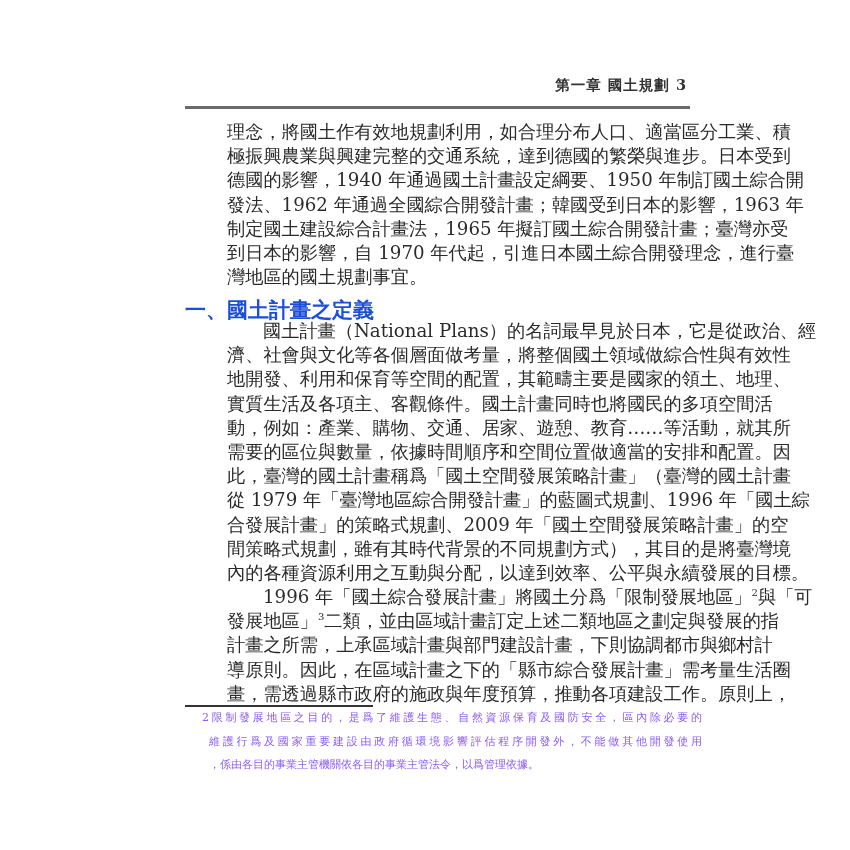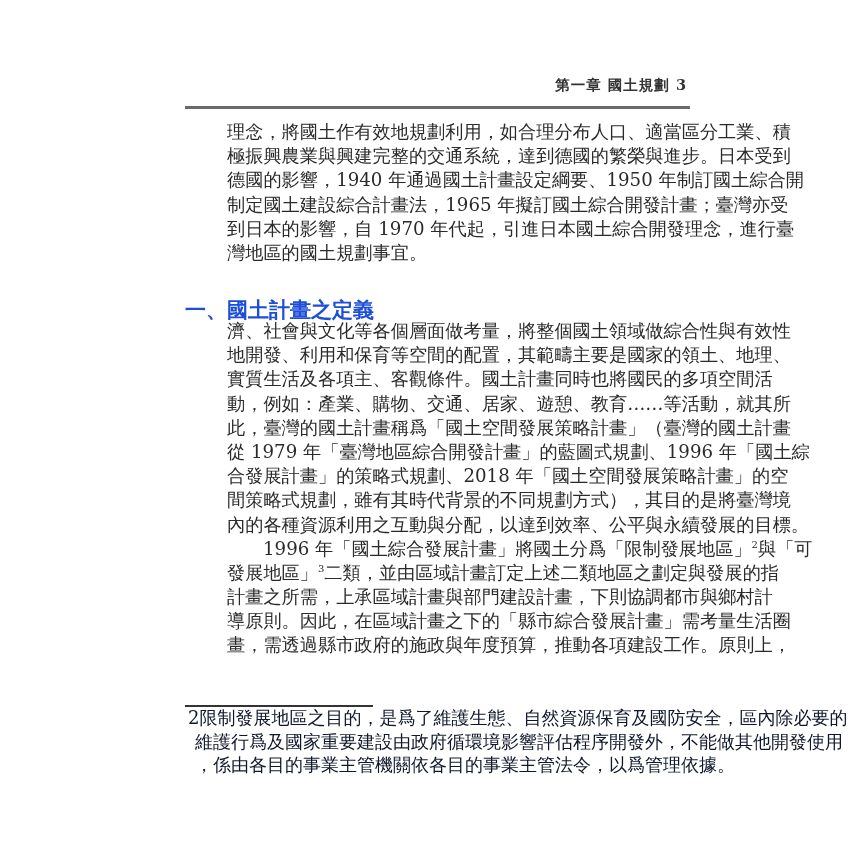--- a/index.html
+++ b/index.html
@@ -83,26 +83,26 @@
     .footnote-rule {
       position: absolute;
       left: 185px;
       top: 705px;
       width: 188px;
       height: 2px;
       background: #333;
     }
     .footnotes {
       position: absolute;
-      left: 188px;
+      left: 202px;
       top: 711px;
       width: 500px;
-      font-size: 18px;
+      font-size: 11px;
       line-height: 14.6px;
-      color: #0f172a;
+      color: #8b5cf6;
     }
     .fn {
       display: block;
     }
     .fn .fnline {
       display: block;
       white-space: nowrap;
       text-align: justify;
       text-align-last: justify;
     }
@@ -119,35 +119,38 @@
 
 <div class="page">
 
   <div class="running-header">第一章 國土規劃 3</div>
   <div class="header-rule"></div>
 
   <div class="body-text">
     <span class="line">理念，將國土作有效地規劃利用，如合理分布人口、適當區分工業、積</span>
     <span class="line">極振興農業與興建完整的交通系統，達到德國的繁榮與進步。日本受到</span>
     <span class="line">德國的影響，1940 年通過國土計畫設定綱要、1950 年制訂國土綜合開</span>
+    <span class="line">發法、1962 年通過全國綜合開發計畫；韓國受到日本的影響，1963 年</span>
     <span class="line">制定國土建設綜合計畫法，1965 年擬訂國土綜合開發計畫；臺灣亦受</span>
     <span class="line">到日本的影響，自 1970 年代起，引進日本國土綜合開發理念，進行臺</span>
     <span class="line last">灣地區的國土規劃事宜。</span>
   </div>
 
   <div class="section-heading">一、國土計畫之定義</div>
 
   <div class="body-text second">
+    <span class="line indent">國土計畫（National Plans）的名詞最早見於日本，它是從政治、經</span>
     <span class="line">濟、社會與文化等各個層面做考量，將整個國土領域做綜合性與有效性</span>
     <span class="line">地開發、利用和保育等空間的配置，其範疇主要是國家的領土、地理、</span>
     <span class="line">實質生活及各項主、客觀條件。國土計畫同時也將國民的多項空間活</span>
     <span class="line">動，例如：產業、購物、交通、居家、遊憩、教育……等活動，就其所</span>
+    <span class="line">需要的區位與數量，依據時間順序和空間位置做適當的安排和配置。因</span>
     <span class="line">此，臺灣的國土計畫稱爲「國土空間發展策略計畫」（臺灣的國土計畫</span>
     <span class="line">從 1979 年「臺灣地區綜合開發計畫」的藍圖式規劃、1996 年「國土綜</span>
-    <span class="line">合發展計畫」的策略式規劃、2018 年「國土空間發展策略計畫」的空</span>
+    <span class="line">合發展計畫」的策略式規劃、2009 年「國土空間發展策略計畫」的空</span>
     <span class="line">間策略式規劃，雖有其時代背景的不同規劃方式），其目的是將臺灣境</span>
     <span class="line last">內的各種資源利用之互動與分配，以達到效率、公平與永續發展的目標。</span>
 
     <span class="line indent"><span>1996 年「國土綜合發展計畫」將國土分爲「限制發展地區」</span><sup>2</sup><span>與「可</span></span>
     <span class="line"><span>發展地區」</span><sup>3</sup><span>二類，並由區域計畫訂定上述二類地區之劃定與發展的指</span></span>
     <span class="line">計畫之所需，上承區域計畫與部門建設計畫，下則協調都市與鄉村計</span>
     <span class="line">導原則。因此，在區域計畫之下的「縣市綜合發展計畫」需考量生活圈</span>
     <span class="line">畫，需透過縣市政府的施政與年度預算，推動各項建設工作。原則上，</span>
   </div>
 

